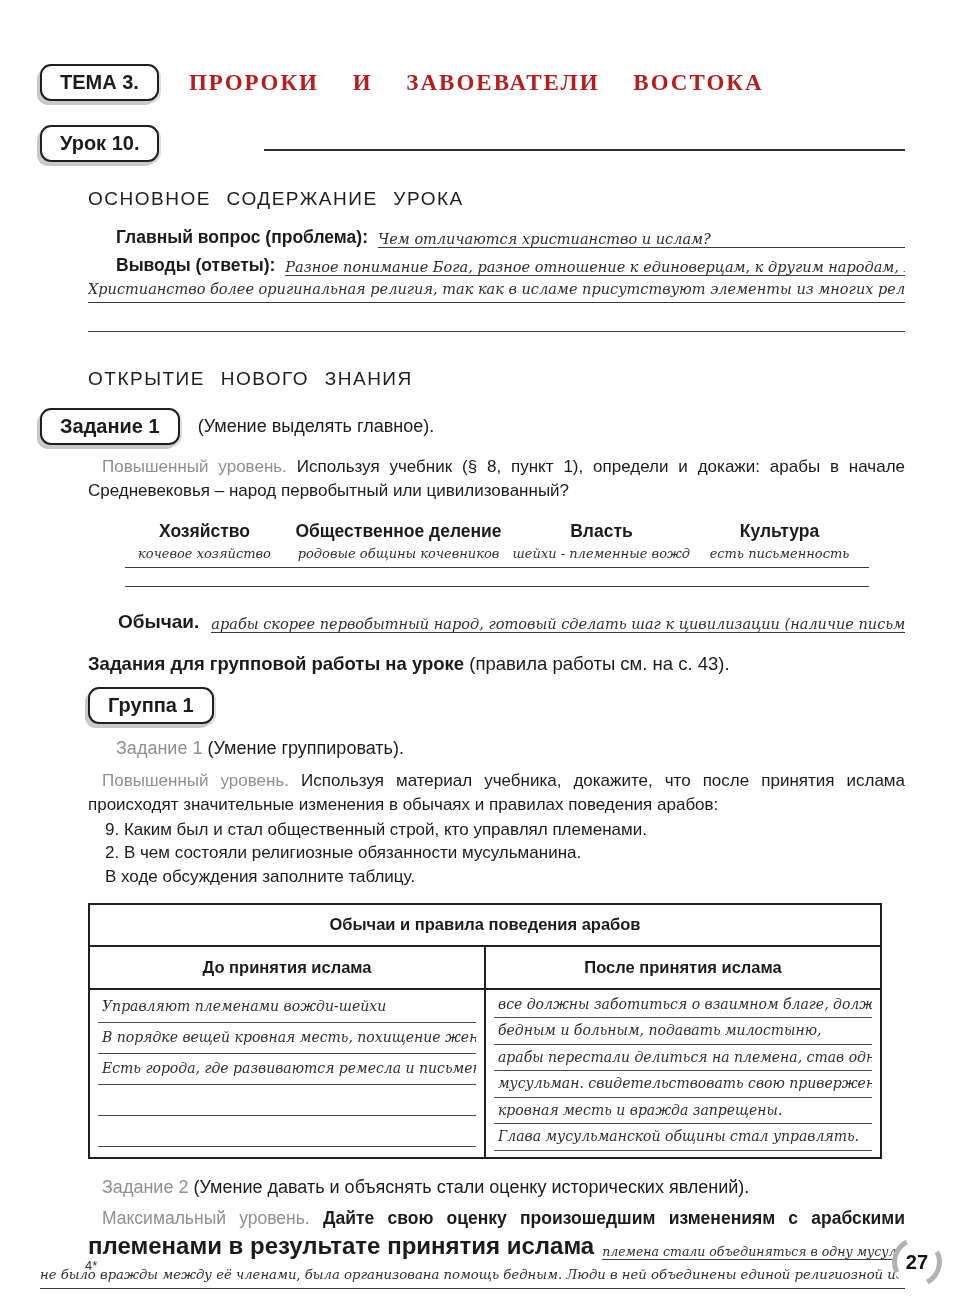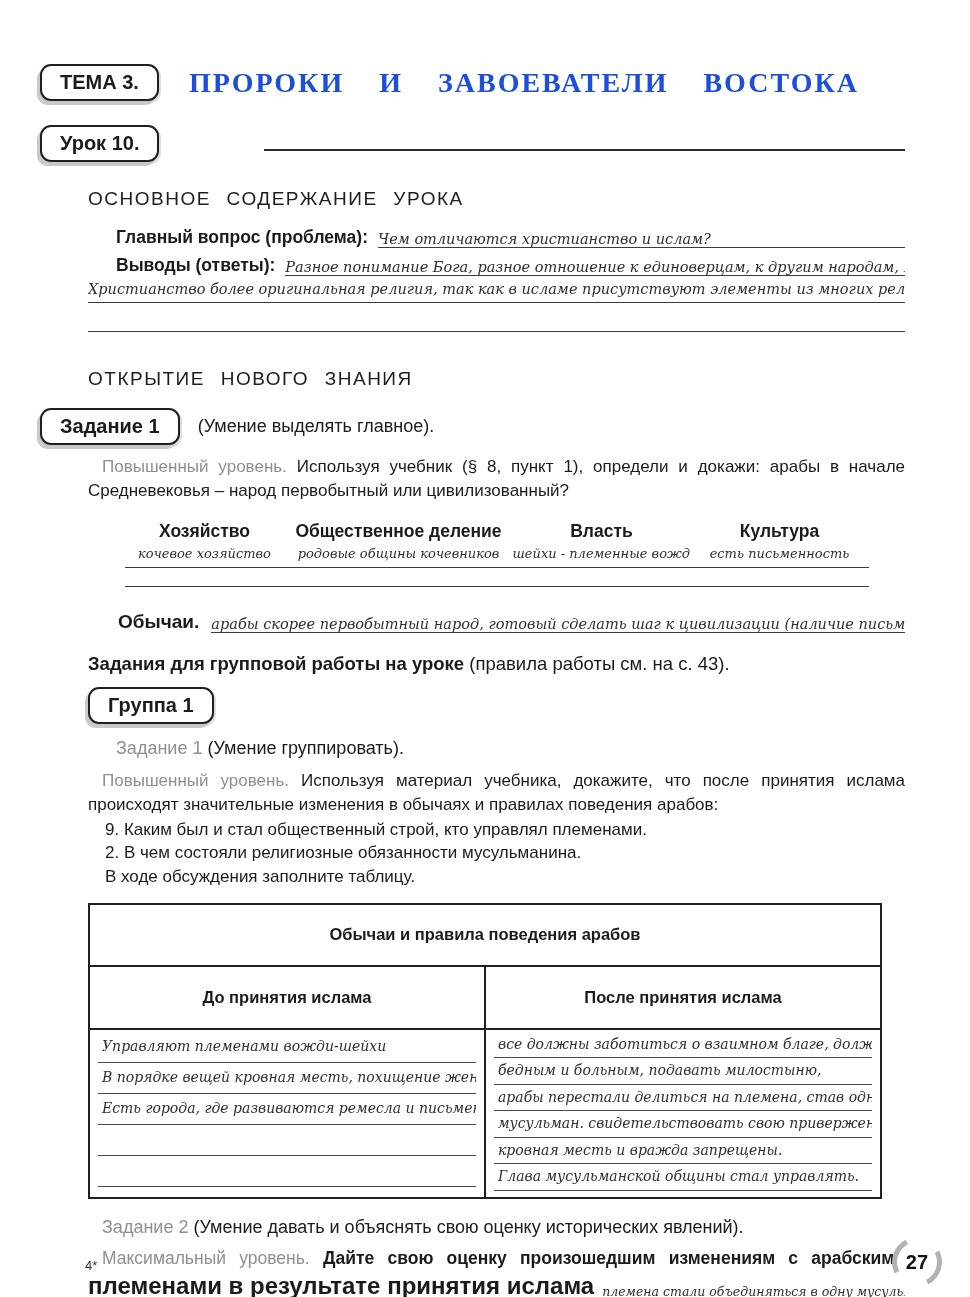--- a/index.html
+++ b/index.html
@@ -16,21 +16,21 @@
     border:2.5px solid #1f1f1f; border-radius:11px;
     padding:4px 18px 5px 18px;
     font-weight:bold; font-size:20px; line-height:1.2;
     box-shadow:-3px 4px 0 0 #c9c9c9, 2px 2px 0 0 #dedede;
     white-space:nowrap;
   }
   
   .header-row { display:flex; align-items:center; gap:30px; }
   .theme-title {
     font-family:"Liberation Serif", serif; font-weight:bold;
-    font-size:28px; letter-spacing:2px; word-spacing:26px; color:#1d4ed8;
+    font-size:23px; letter-spacing:2px; word-spacing:26px; color:#b91c1c;
   }
   .lesson-row { display:flex; align-items:flex-start; margin-top:24px; }
   .lesson-line-wrap { flex:1; margin-left:105px; padding-top:2px; }
   .lesson-line { height:22px; border-bottom:2px solid #2c2c2c; }
   .lesson-caption { margin-top:3px; margin-left:60px; font-size:14.5px; color:#222; }
   
   .content { margin-left:48px; }
   .section-heading {
     font-size:19px; font-weight:normal; letter-spacing:1.5px; word-spacing:9px;
     color:#1d1d1d; margin:0;
@@ -67,21 +67,21 @@
   
   .group-heading { margin-top:20px; font-size:18.5px; }
   .group-heading b { font-weight:bold; }
   .group-badge-row { margin-top:12px; }
   .subtask-line { margin-top:14px; margin-left:28px; font-size:18px; }
   
   table.arab-table {
     border-collapse:collapse; margin-top:14px; width:794px;
     table-layout:fixed;
   }
-  .arab-table th, .arab-table td { border:2px solid #1f1f1f; padding:14px; }
+  .arab-table th, .arab-table td { border:2px solid #1f1f1f; padding:4px; }
   .tbl-title { text-align:center; font-size:16.5px; font-weight:bold; height:32px; }
   .tbl-colhead { text-align:center; font-size:16.5px; font-weight:bold; height:33px; }
   .tbl-cell { vertical-align:top; padding:2px 8px 6px 8px !important; }
   .cell-line {
     font-family:"DejaVu Serif", serif; font-style:italic; font-size:14px; color:#2e2e2e;
     border-bottom:1.4px solid #4a4a4a; white-space:nowrap; overflow:hidden;
     padding:0 2px 1px 4px;
   }
   .cell-line.h31 { height:29px; line-height:29px; }
   .cell-line.h26 { height:24.5px; line-height:24.5px; }
@@ -211,21 +211,21 @@
           <div class="cell-line h26">бедным и больным, подавать милостыню,</div>
           <div class="cell-line h26">арабы перестали делиться на племена, став одной общиной</div>
           <div class="cell-line h26">мусульман. свидетельствовать свою приверженность исламу.</div>
           <div class="cell-line h26">кровная месть и вражда запрещены.</div>
           <div class="cell-line h26">Глава мусульманской общины стал управлять.</div>
         </td>
       </tr>
     </tbody>
       </table>
 
-    <div class="task2-head"><span class="gray">Задание 2</span> <span>(Умение давать и объяснять свою оценку исторических явлений).</span></div>
+    <div class="task2-head"><span class="gray">Задание 2</span> <span>(Умение давать и объяснять стали оценку исторических явлений).</span></div>
 
     <div class="task2-line1"><span class="gray">Максимальный уровень.</span> <b>Дайте свою оценку произошедшим изменениям с арабскими</b></div>
 
     <div class="task2-line2">
       <span class="bold-part">племенами в результате принятия ислама</span>
       <span class="hw fill rule">племена стали объединяться в одну мусульманскую общину, в которой</span>
     </div>
 
     <div class="hw rule task2-line3">не было вражды между её членами, была организована помощь бедным. Люди в ней объединены единой религиозной идеей.</div>
 

